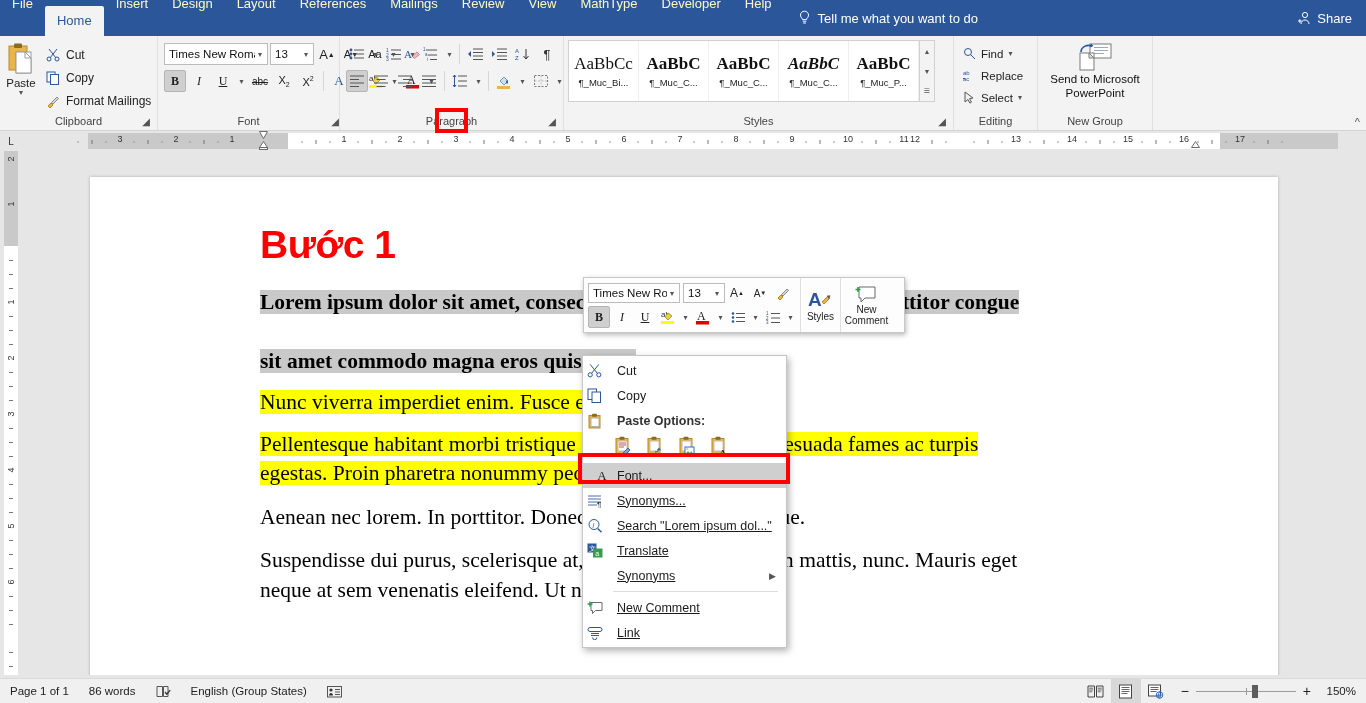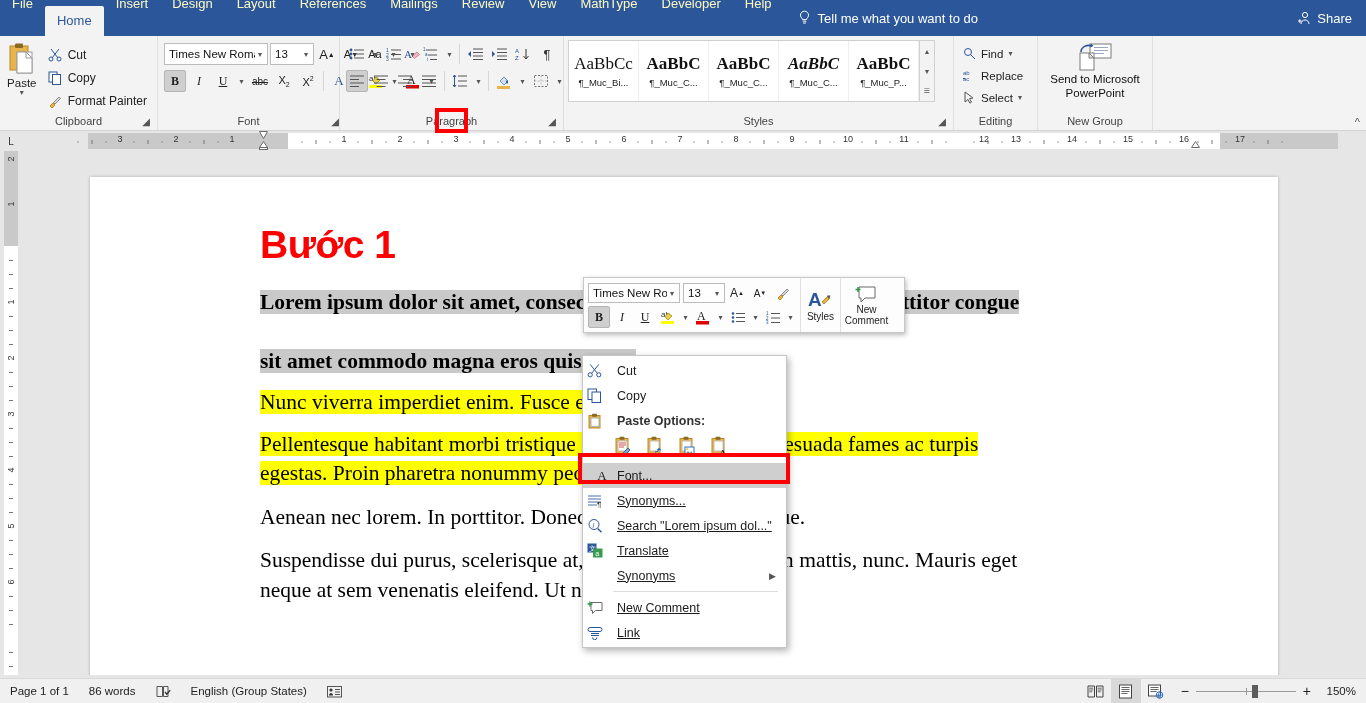--- a/index.html
+++ b/index.html
@@ -295,21 +295,21 @@
             </span>
             <span>Copy</span>
           </div>
           <div class="clip-item">
             <span>
               <svg width="14" height="14" viewBox="0 0 14 14">
                   <path d="M2 12l3-3 2 2-3 3z" fill="#e8b54d" stroke="#b98a26"></path>
                   <path d="M5.5 8.5L11 3l1.5 1.5L7 10z" fill="#d9d9d9" stroke="#8a8a8a"></path>
                 </svg>
             </span>
-            <span>Format Painter</span>
+            <span>Format Mailings</span>
           </div>
         </div>
       </div>
       <div class="group-label">
         <span>Clipboard</span>
         <span class="dlg-launcher">◢</span>
       </div>
     </div>
 
     <div class="group font-group">
@@ -621,21 +621,21 @@
           <span class="hr-num" style="left: 372px;">2</span>
           <span class="hr-num" style="left: 428px;">3</span>
           <span class="hr-num" style="left: 484px;">4</span>
           <span class="hr-num" style="left: 540px;">5</span>
           <span class="hr-num" style="left: 596px;">6</span>
           <span class="hr-num" style="left: 652px;">7</span>
           <span class="hr-num" style="left: 708px;">8</span>
           <span class="hr-num" style="left: 764px;">9</span>
           <span class="hr-num" style="left: 820px;">10</span>
           <span class="hr-num" style="left: 876px;">11</span>
-          <span class="hr-num" style="left: 956px;">12</span>
+          <span class="hr-num" style="left: 887px;">12</span>
           <span class="hr-num" style="left: 988px;">13</span>
           <span class="hr-num" style="left: 1044px;">14</span>
           <span class="hr-num" style="left: 1100px;">15</span>
           <span class="hr-num" style="left: 1156px;">16</span>
           <span class="hr-num" style="left: 1212px;">17</span>
           <span class="hr-dot" style="left: 274px;"></span>
           <span class="hr-tick" style="left: 288px;"></span>
           <span class="hr-dot" style="left: 302px;"></span>
           <span class="hr-dot" style="left: 330px;"></span>
           <span class="hr-tick" style="left: 344px;"></span>

